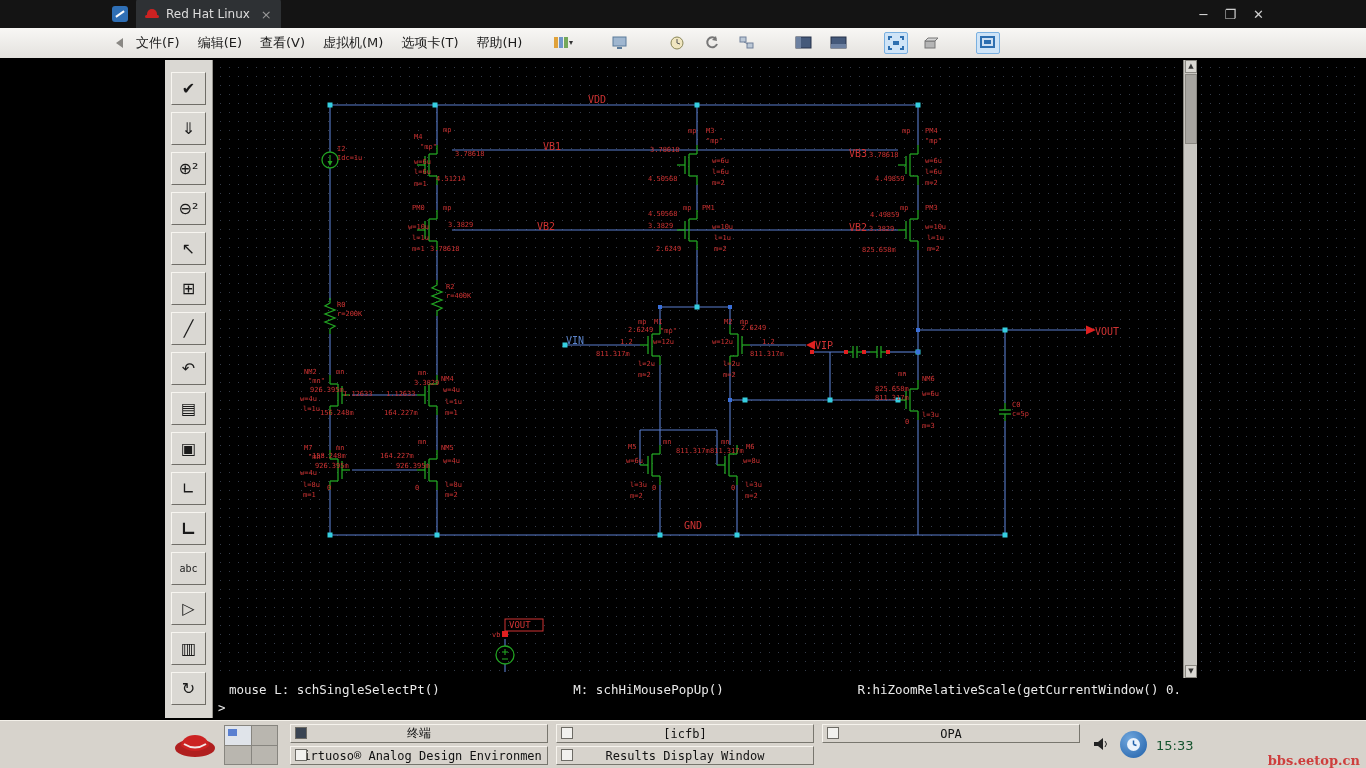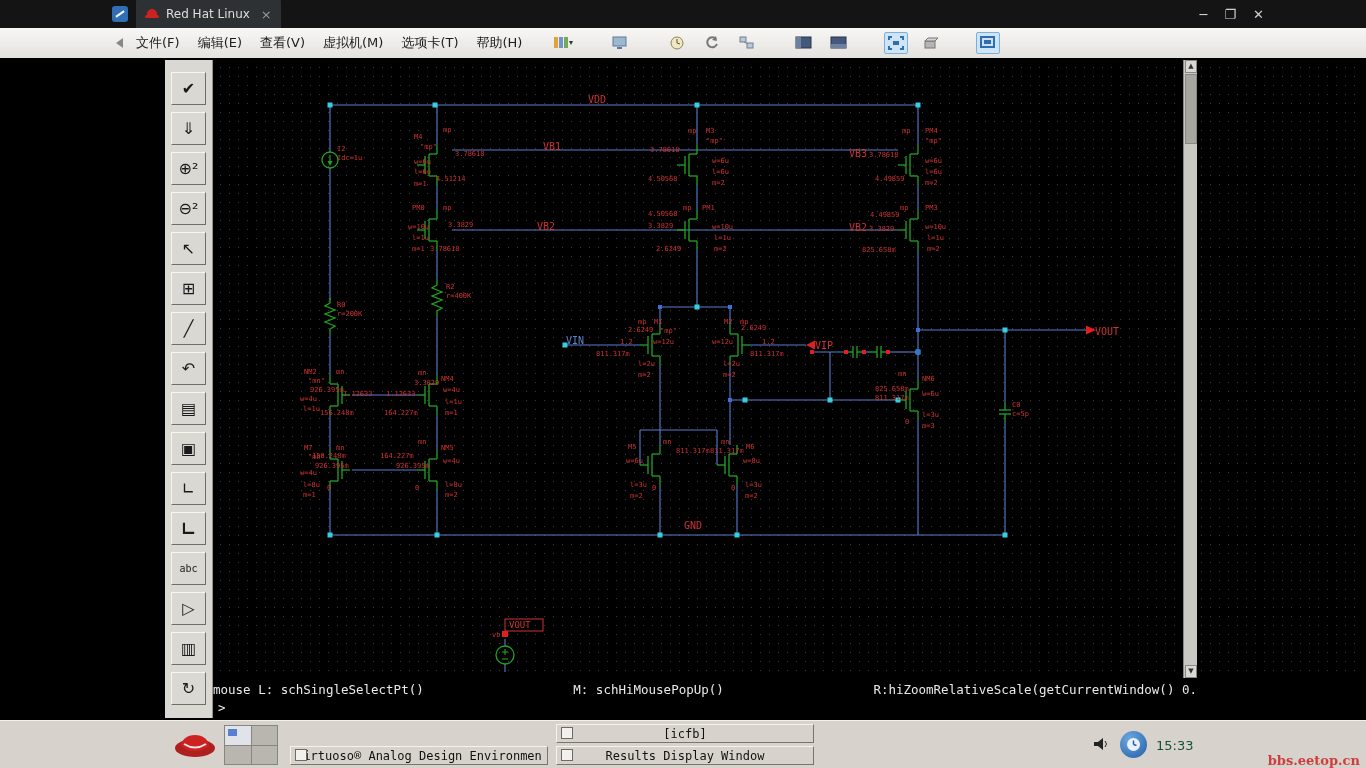--- a/index.html
+++ b/index.html
@@ -37,21 +37,21 @@
   .sbtn.small{font-size:10px;font-family:"DejaVu Sans Mono",monospace;}
   .sbtn.bold{font-weight:bold;font-size:18px;}
 
   .canvas{position:absolute;left:48px;top:0;width:1147px;height:618px;background-color:#000;background-image:radial-gradient(circle,#343b49 0.9px,rgba(0,0,0,0) 1px);background-size:9px 9px;background-position:3px 3px;overflow:hidden;}
   .canvas svg{position:absolute;left:0;top:0;}
 
   .vscroll{position:absolute;left:1018px;top:0;width:14px;height:618px;background:#c9c7c2;border-left:1px solid #8a8882;box-sizing:border-box;}
   .vscroll .arr{position:absolute;left:1px;width:12px;height:13px;background:#dad8d3;border:1px solid #8a8882;box-sizing:border-box;font-size:7px;text-align:center;line-height:11px;color:#333;}
   .vscroll .thumb{position:absolute;left:1px;top:14px;width:12px;height:70px;background:#a7a5a0;border:1px solid #8a8882;box-sizing:border-box;}
 
-  .statusline{position:absolute;left:48px;top:618px;width:984px;height:22px;background:#000;color:#e9e9e9;font-family:"DejaVu Sans Mono",monospace;font-size:12.5px;display:flex;align-items:center;justify-content:space-between;padding:0 0;box-sizing:border-box;}
+  .statusline{position:absolute;left:48px;top:618px;width:984px;height:22px;background:#000;color:#e9e9e9;font-family:"DejaVu Sans Mono",monospace;font-size:12.5px;display:flex;align-items:center;justify-content:space-between;padding:0 16px;box-sizing:border-box;}
   .promptline{position:absolute;left:48px;top:640px;width:984px;height:18px;background:#000;color:#e9e9e9;font-family:"DejaVu Sans Mono",monospace;font-size:12.5px;padding-left:5px;box-sizing:border-box;}
 
   
   .taskbar{position:absolute;left:0;top:662px;width:1366px;height:48px;background:#d7d3cc;border-top:1px solid #f4f1ea;}
   .redhat{position:absolute;left:172px;top:3px;width:46px;height:40px;cursor:default;}
   .wsw{position:absolute;left:224px;top:4px;width:54px;height:40px;background:#87857f;display:grid;grid-template-columns:1fr 1fr;grid-template-rows:1fr 1fr;gap:1px;padding:1px;box-sizing:border-box;}
   .wsw .cell{background:#b9b6af;position:relative;}
   .wsw .cell.active{background:#e0e4ea;}
   .wsw .cell.active:after{content:"";position:absolute;left:3px;top:3px;width:9px;height:7px;background:#5a7fd0;}
   .tb-btn{position:absolute;height:19px;width:258px;background:#d7d3cc;border:1px solid;border-color:#f6f3ed #78766e #78766e #f6f3ed;display:flex;align-items:center;justify-content:center;font-family:"DejaVu Sans Mono",monospace;font-size:12px;color:#111;box-sizing:border-box;cursor:default;}
@@ -548,23 +548,31 @@
             <path d="M12 20 q11 7 22 0" stroke="#f2e6e6" stroke-width="2" fill="none"></path>
           </svg>
       </div>
       <div class="wsw">
         <div class="cell active"></div>
         <div class="cell"></div>
         <div class="cell"></div>
         <div class="cell"></div>
       </div>
 
+      <div class="tb-btn" style="left:290px;top:3px;">
+        <span class="tb-ico ico-dark"></span>
+        <span>终端</span>
+      </div>
       <div class="tb-btn" style="left:556px;top:3px;">
         <span class="tb-ico ico-light"></span>
         <span>[icfb]</span>
+      </div>
+      <div class="tb-btn" style="left:822px;top:3px;">
+        <span class="tb-ico ico-light"></span>
+        <span>OPA</span>
       </div>
       <div class="tb-btn" style="left:290px;top:25px;">
         <span class="tb-ico ico-light"></span>
         <span>Virtuoso® Analog Design Environmen</span>
       </div>
       <div class="tb-btn" style="left:556px;top:25px;">
         <span class="tb-ico ico-light"></span>
         <span>Results Display Window</span>
       </div>
 

